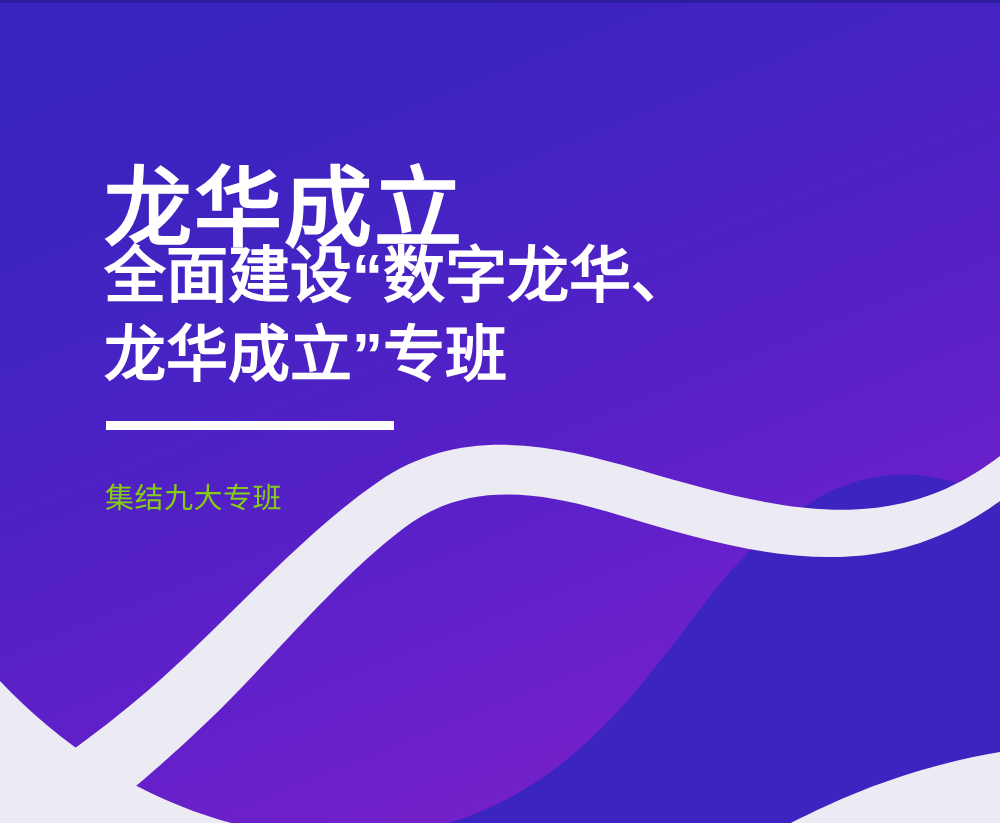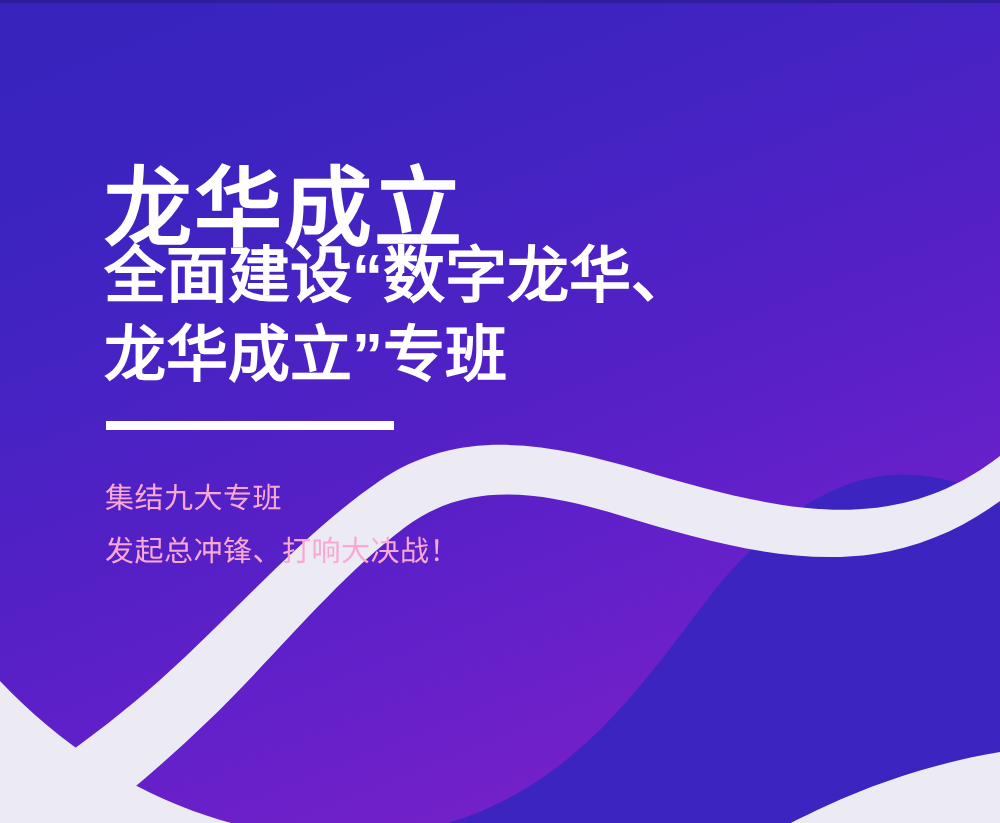--- a/index.html
+++ b/index.html
@@ -98,21 +98,21 @@
     top: 421px;
     width: 288px;
     height: 9px;
     background: #ffffff;
   }
 
   .body-copy {
     position: absolute;
     left: 105px;
     top: 472px;
-    color: #f9a8d4;
+    color: #84cc16;
     font-size: 29px;
     line-height: 1.82;
     font-weight: 400;
     letter-spacing: 0.5px;
   }
   .body-copy .body-line {
     display: block;
     white-space: nowrap;
   }
 </style>
@@ -177,17 +177,16 @@
 
     <div class="subhead">
       <span class="sub-line">全面建设“数字龙华、</span>
       <span class="sub-line">龙华成立”专班</span>
     </div>
 
     <div class="rule"></div>
 
     <div class="body-copy">
       <span class="body-line">集结九大专班</span>
-      <span class="body-line">发起总冲锋、打响大决战！</span>
     </div>
 
   </div>
 </div>
 
 </body></html>

